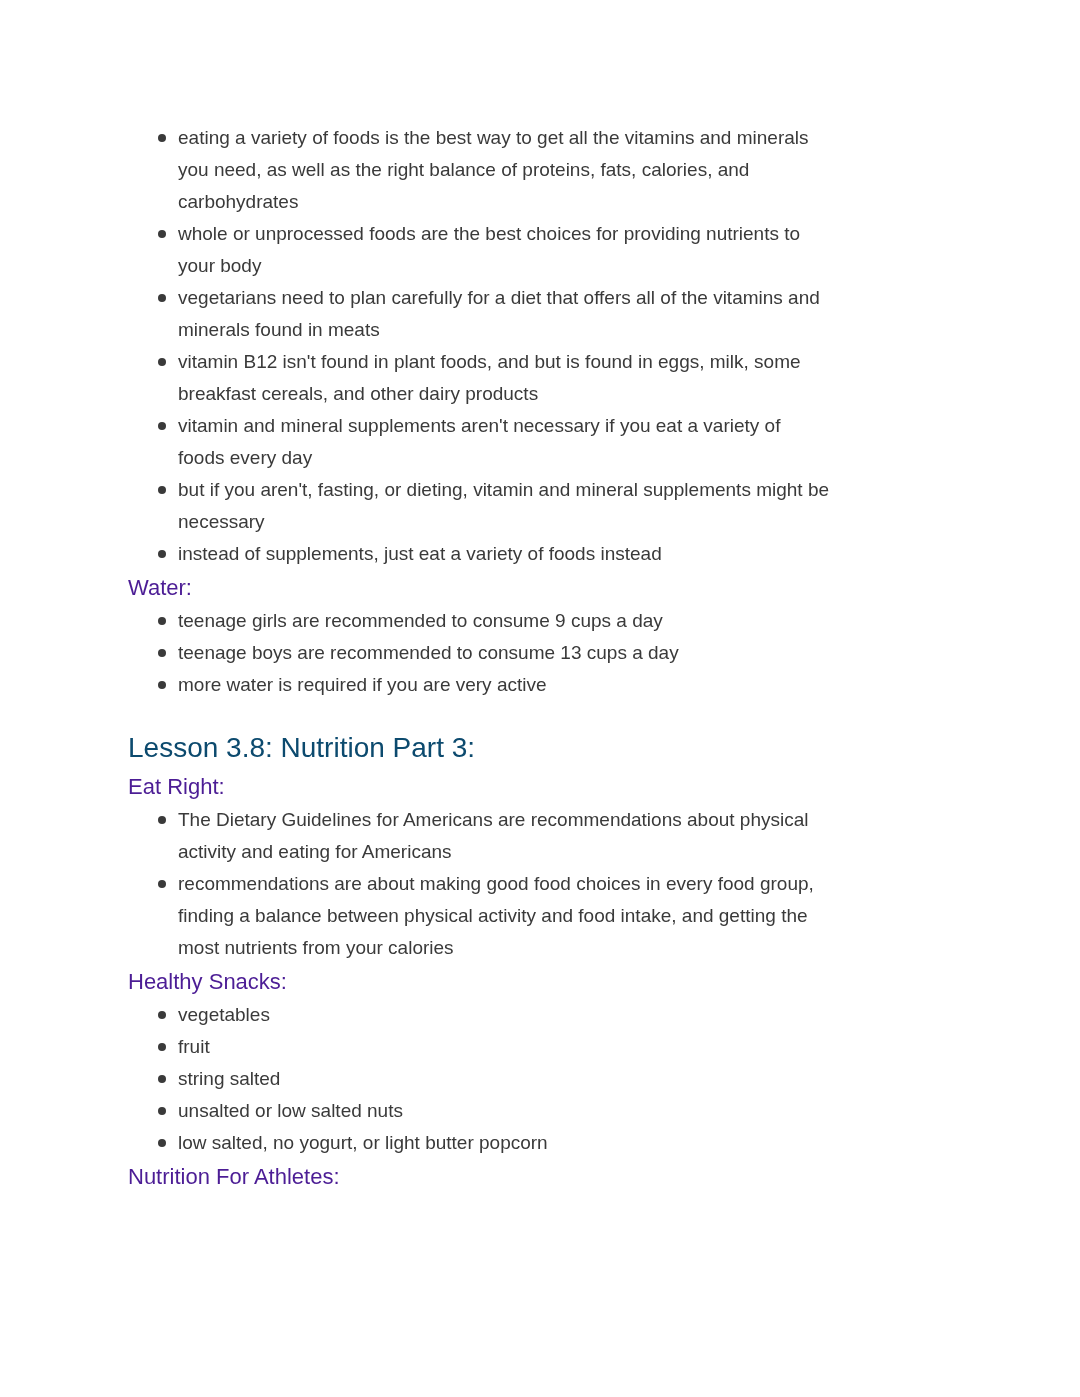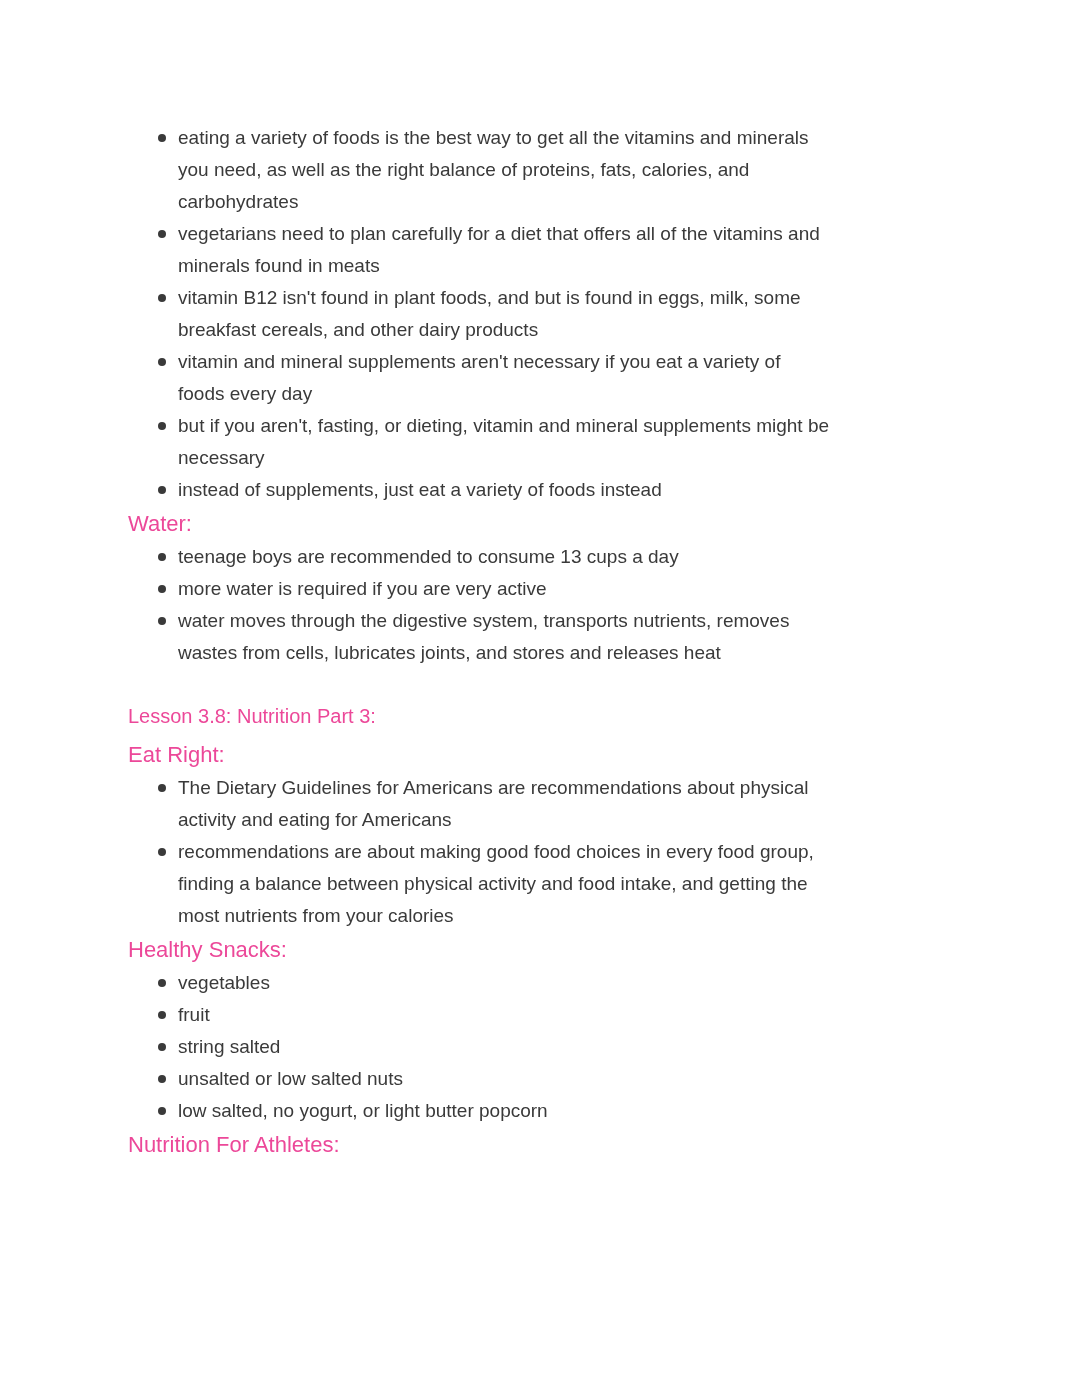--- a/index.html
+++ b/index.html
@@ -36,42 +36,46 @@
     width: 8px;
     height: 8px;
     border-radius: 50%;
     background: #3a3a3a;
   }
   .sec-heading {
     margin: 0;
     font-size: 22px;
     line-height: 35px;
     font-weight: 400;
-    color: #ec4899;
+    color: #4c1d95;
   }
   .lesson-title {
     margin: 26px 0 0 0;
-    font-size: 20px;
+    font-size: 28px;
     line-height: 42px;
     font-weight: 400;
-    color: #ec4899;
+    color: #0c4a6e;
   }
   .list-text {
     display: inline;
   }
 </style>
 </head>
 <body>
 
 <div class="page">
 
   <ul class="notes-list">
     <li>
       <span class="dot"></span>
       <span class="list-text">eating a variety of foods is the best way to get all the vitamins and minerals you need, as well as the right balance of proteins, fats, calories, and carbohydrates</span>
+    </li>
+    <li>
+      <span class="dot"></span>
+      <span class="list-text">whole or unprocessed foods are the best choices for providing nutrients to your body</span>
     </li>
     <li>
       <span class="dot"></span>
       <span class="list-text">vegetarians need to plan carefully for a diet that offers all of the vitamins and minerals found in meats</span>
     </li>
     <li>
       <span class="dot"></span>
       <span class="list-text">vitamin B12 isn't found in plant foods, and but is found in eggs, milk, some breakfast cereals, and other dairy products</span>
     </li>
     <li>
@@ -85,29 +89,29 @@
     <li>
       <span class="dot"></span>
       <span class="list-text">instead of supplements, just eat a variety of foods instead</span>
     </li>
   </ul>
 
   <h2 class="sec-heading">Water:</h2>
   <ul class="notes-list">
     <li>
       <span class="dot"></span>
+      <span class="list-text">teenage girls are recommended to consume 9 cups a day</span>
+    </li>
+    <li>
+      <span class="dot"></span>
       <span class="list-text">teenage boys are recommended to consume 13 cups a day</span>
     </li>
     <li>
       <span class="dot"></span>
       <span class="list-text">more water is required if you are very active</span>
-    </li>
-    <li>
-      <span class="dot"></span>
-      <span class="list-text">water moves through the digestive system, transports nutrients, removes wastes from cells, lubricates joints, and stores and releases heat</span>
     </li>
   </ul>
 
   <h1 class="lesson-title">Lesson 3.8: Nutrition Part 3:</h1>
 
   <h2 class="sec-heading">Eat Right:</h2>
   <ul class="notes-list">
     <li>
       <span class="dot"></span>
       <span class="list-text">The Dietary Guidelines for Americans are recommendations about physical activity and eating for Americans</span>

